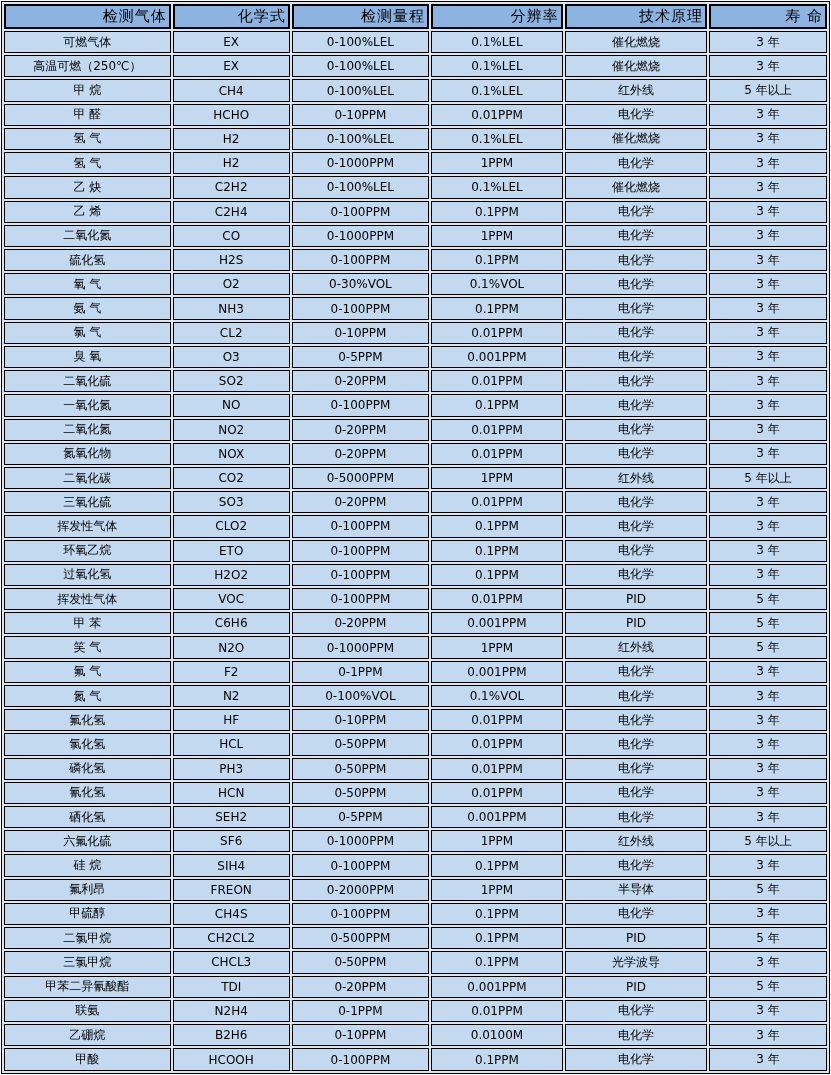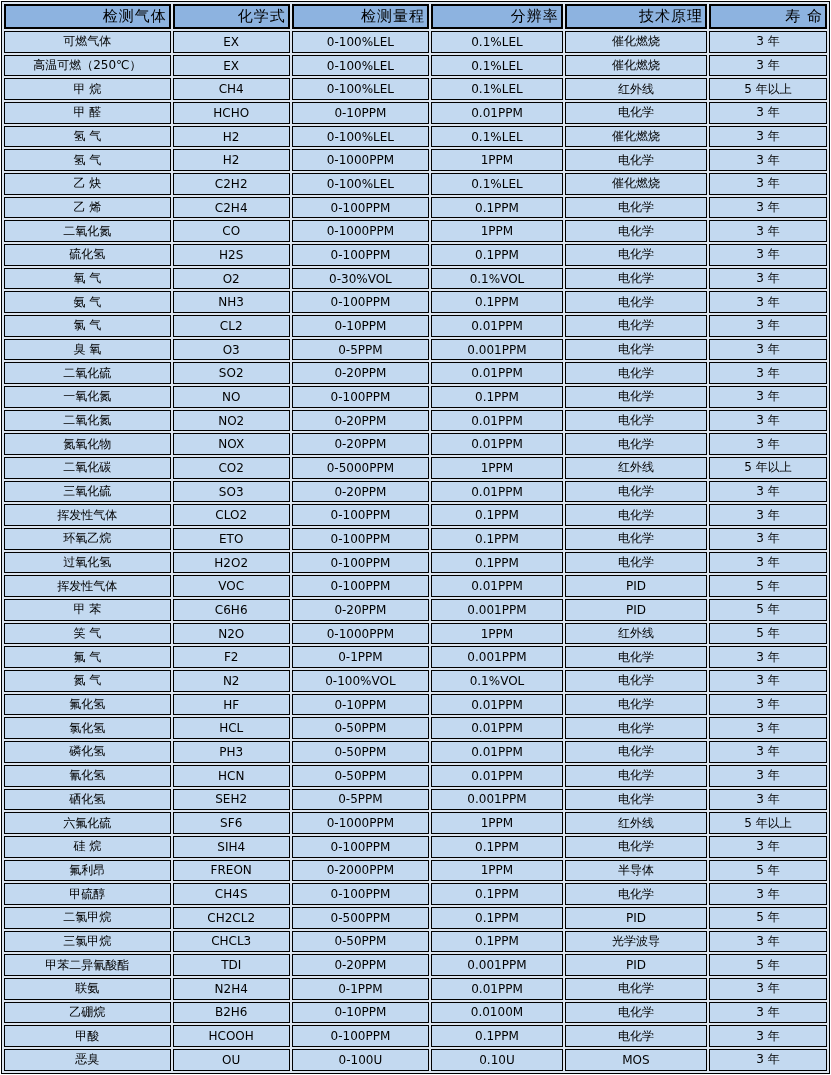--- a/index.html
+++ b/index.html
@@ -417,23 +417,15 @@
           <td>3 年</td>
         </tr>
         <tr>
           <td>甲酸</td>
           <td>HCOOH</td>
           <td>0-100PPM</td>
           <td>0.1PPM</td>
           <td>电化学</td>
           <td>3 年</td>
         </tr>
-        <tr>
-          <td>恶臭</td>
-          <td>OU</td>
-          <td>0-100U</td>
-          <td>0.10U</td>
-          <td>MOS</td>
-          <td>3 年</td>
-        </tr>
       </tbody>
   </table>
 </div>
 
 </body></html>

